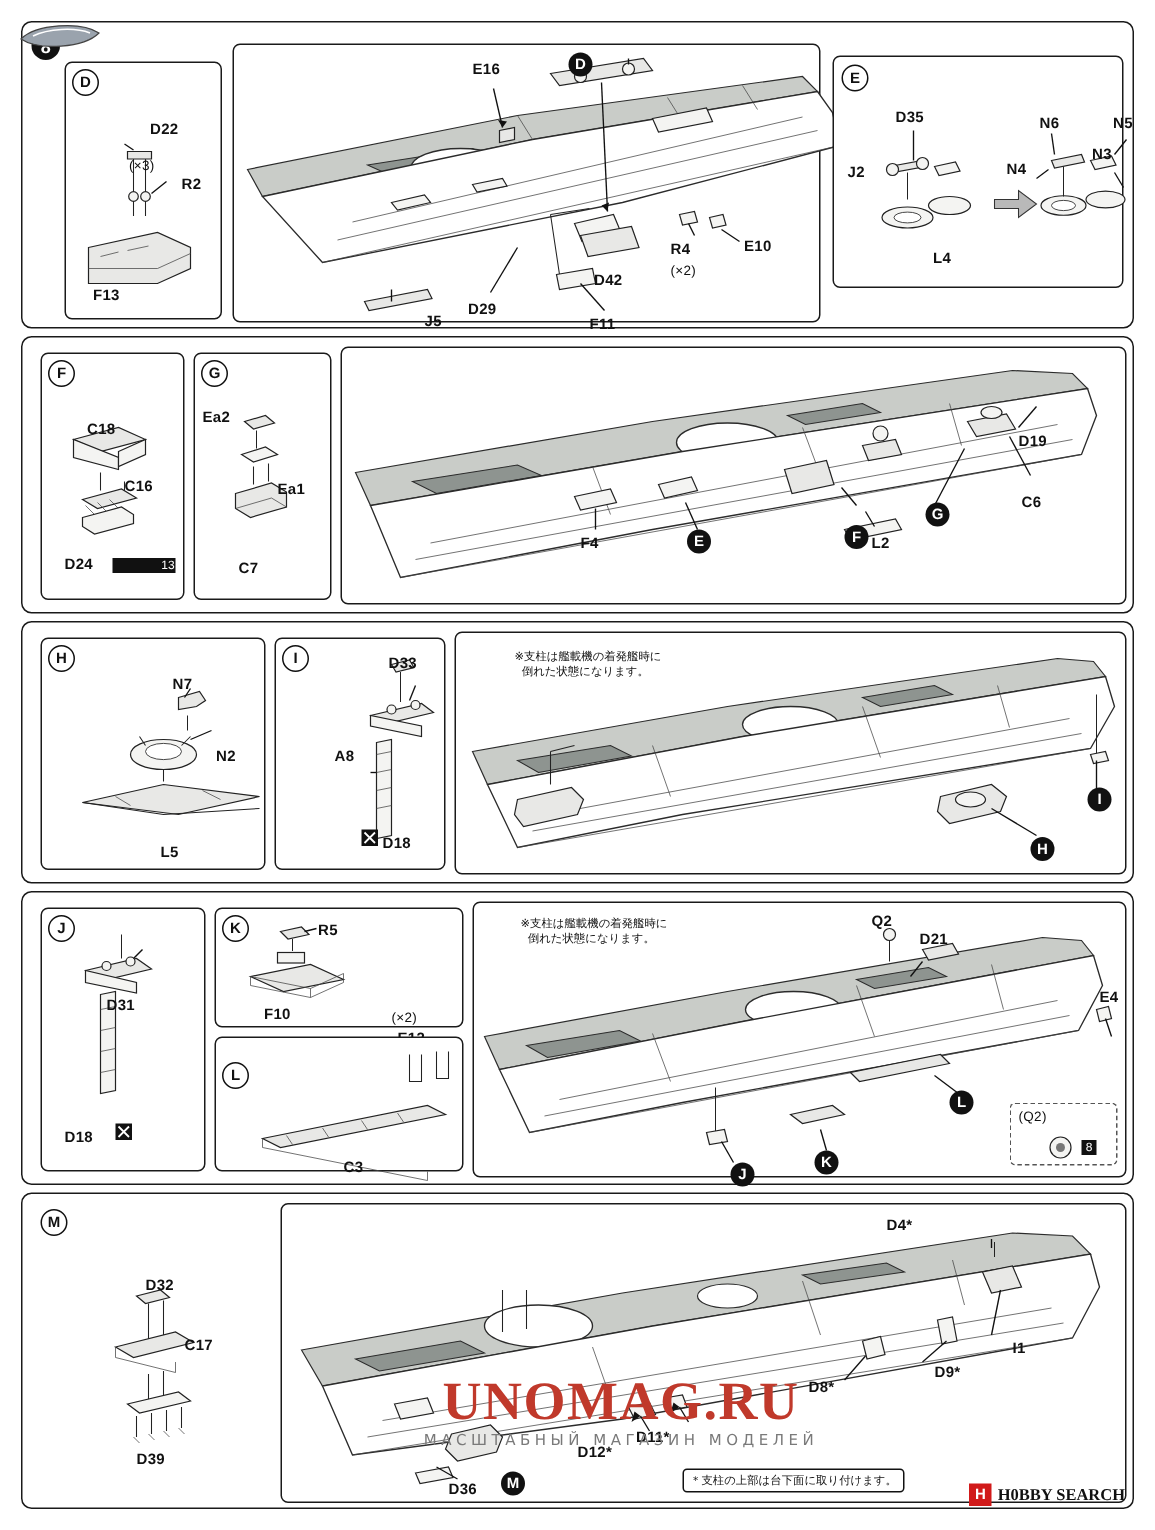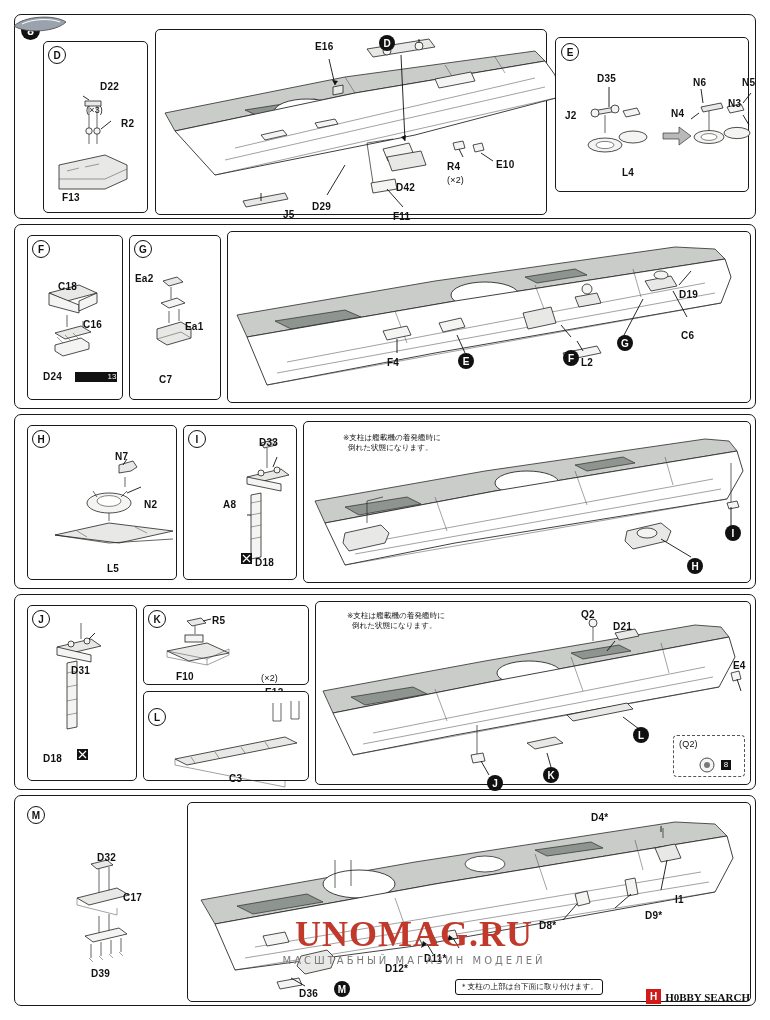--- a/index.html
+++ b/index.html
@@ -572,21 +572,21 @@
     <path class="arrowline" d="M418 158 l-6 -10"></path>
     <path class="arrowline" d="M444 152 l-6 -10"></path>
     <path class="arrowline" d="M290 190 l-14 -8"></path>
     <path class="arrowline" d="M646 30 l0 6"></path>
     <path d="M412 148 l-6 4 l2 -7 z" fill="#111"></path>
     <path d="M438 142 l-6 4 l2 -7 z" fill="#111"></path>
   </svg>
 
   <div class="lbl" style="left:576px;top:16px;">D4*</div>
   <div class="lbl" style="left:660px;top:98px;">I1</div>
-  <div class="lbl" style="left:608px;top:114px;margin-left:22px;">D9*</div>
+  <div class="lbl" style="left:608px;top:114px;">D9*</div>
   <div class="lbl" style="left:524px;top:124px;">D8*</div>
   <div class="lbl" style="left:409px;top:157px;">D11*</div>
   <div class="lbl" style="left:370px;top:167px;">D12*</div>
   <div class="badge sm" style="left:319px;top:185px;">M</div>
   <div class="lbl" style="left:284px;top:192px;">D36</div>
 
   <div class="note" style="left:440px;top:183px;">＊支柱の上部は台下面に取り付けます。</div>
 </div>
 
 <div class="wm">

